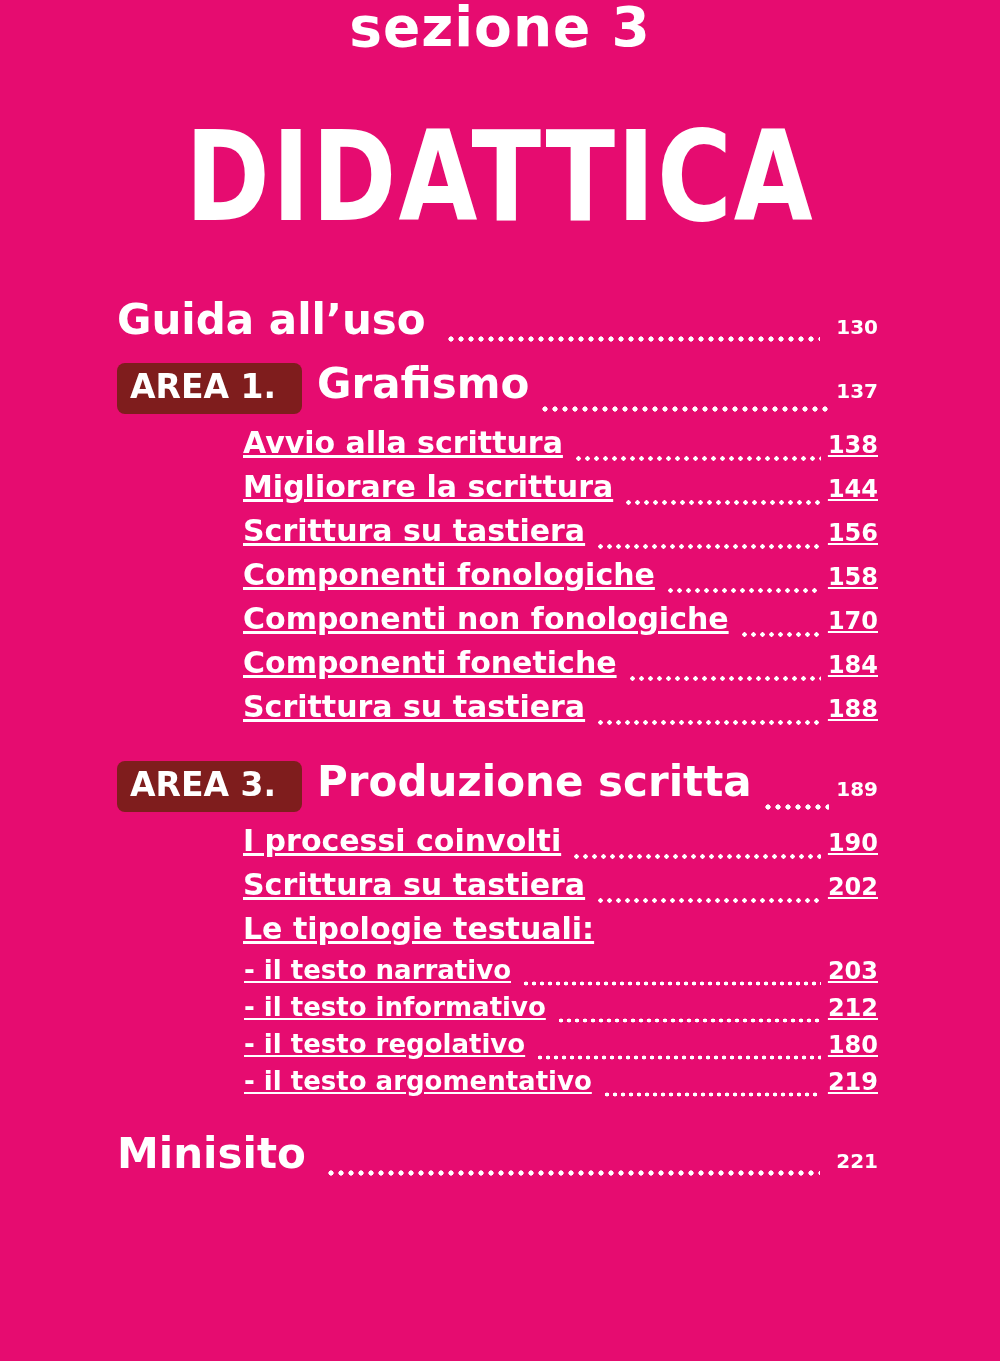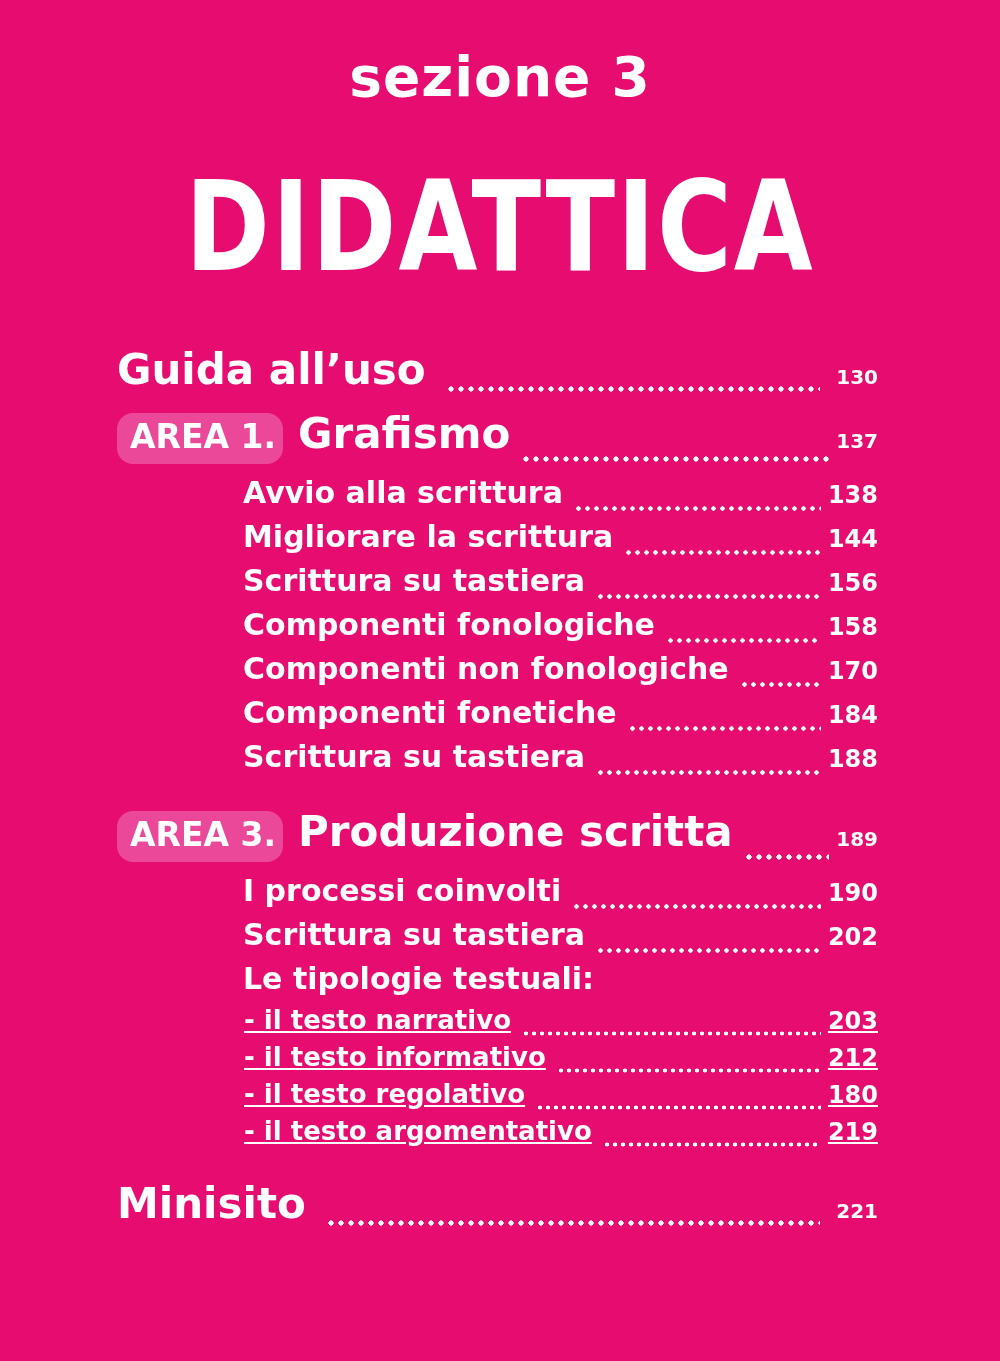--- a/index.html
+++ b/index.html
@@ -6,21 +6,21 @@
   body {
     width: 1000px; height: 1361px;
     background: #e60c70;
     font-family: "DejaVu Sans", sans-serif;
     color: #ffffff;
     overflow: hidden;
   }
   .page { width: 1000px; height: 1361px; position: relative; }
 
   
-  .header { text-align: center; padding-top: 50px; }
+  .header { text-align: center; }
   .section-label {
     font-size: 55px; font-weight: bold; line-height: 1;
     letter-spacing: 1px;
   }
   .big-title {
     font-size: 102px; font-weight: bold; line-height: 1;
     margin-top: 60px; letter-spacing: 2px;
     transform: scaleY(1.22); transform-origin: center top;
   }
 
@@ -28,36 +28,36 @@
   .toc { margin-top: 78px; padding: 0 122px 0 117px; }
   .row { display: flex; align-items: baseline; }
   .row .label { font-weight: bold; white-space: nowrap; }
 
   .row.top  { height: 58px; gap: 9px; }
   .row.top .label { font-size: 42px; }
 
   .row.area { height: 64px; }
   .row.area .label { font-size: 42px; }
 
-  .row.sub  { height: 44px; margin-left: 126px; }
+  .row.sub  { height: 44px; margin-left: 126px; text-decoration: underline; }
   .row.sub .label { font-size: 30px; }
 
   .row.dash { height: 37px; margin-left: 127px; text-decoration: underline; }
   .row.dash .label { font-size: 26px; }
 
   .top + .area  { margin-top: 6px; }
   .sub + .area  { margin-top: 24px; }
   .area + .sub  { margin-top: 2px; }
   .dash + .top  { margin-top: 26px; }
 
   .badge {
     display: inline-block;
-    background: #ec4899;
-    border-radius: 16px;
-    padding: 7px 7px 11px 13px;
+    background: #7f1d1d;
+    border-radius: 8px;
+    padding: 7px 26px 11px 13px;
     font-size: 33px; font-weight: bold; line-height: 1;
     margin-right: 15px;
   }
 
   .page-num { font-weight: bold; font-size: 20px; white-space: nowrap; }
   .sub .page-num, .dash .page-num { font-size: 24px; }
 
   .leader {
     flex: 1 1 auto;
     align-self: flex-end;

